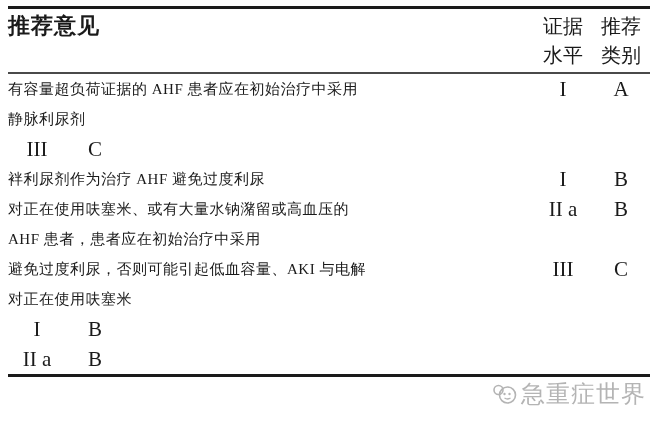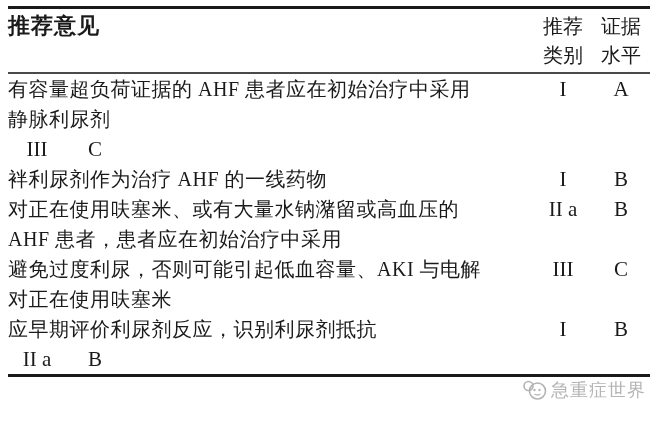--- a/index.html
+++ b/index.html
@@ -33,97 +33,96 @@
     font-size: 20px;
     line-height: 29px;
     white-space: pre-line;
     padding-top: 1px;
   }
 
   .t-body { }
   .t-row { display: flex; align-items: flex-start; }
   .row-text {
     flex: 1;
-    font-size: 20px;
+    font-size: 15px;
     line-height: 30px;
     white-space: pre-line;
     letter-spacing: 0.5px;
   }
   .cell {
     width: 58px;
     text-align: center;
     font-size: 21px;
     line-height: 30px;
   }
 
   .watermark {
     display: flex;
     justify-content: flex-end;
     align-items: center;
     gap: 3px;
     margin-top: 1px;
     padding-right: 4px;
     color: #b4b4b4;
-    font-size: 18px;
+    font-size: 24px;
     letter-spacing: 1px;
   }
   .watermark svg { display: block; }
 </style>
 </head>
 <body>
 
 <div class="page">
 
   <div class="rule-heavy"></div>
 
   <div class="t-header">
     <div class="t-title">推荐意见</div>
+    <div class="col-head">证据
+水平</div>
     <div class="col-head">推荐
 类别</div>
-    <div class="col-head">证据
-水平</div>
   </div>
 
   <div class="rule-light"></div>
 
   <div class="t-body" id="table-rows">
     <div class="t-row">
       <div class="row-text">有容量超负荷证据的 AHF 患者应在初始治疗中采用
 静脉利尿剂</div>
       <div class="cell">I</div>
       <div class="cell">A</div>
     </div>
 
     <div class="t-row">
       <div class="cell">III</div>
       <div class="cell">C</div>
     </div>
 
     <div class="t-row">
-      <div class="row-text">袢利尿剂作为治疗 AHF 的一线药物</div>
+      <div class="row-text">袢利尿剂作为治疗 AHF 避免过度利尿</div>
       <div class="cell">I</div>
       <div class="cell">B</div>
     </div>
 
     <div class="t-row">
       <div class="row-text">对正在使用呋塞米、或有大量水钠潴留或高血压的
 AHF 患者，患者应在初始治疗中采用</div>
       <div class="cell">II a</div>
       <div class="cell">B</div>
     </div>
 
     <div class="t-row">
       <div class="row-text">避免过度利尿，否则可能引起低血容量、AKI 与电解
 对正在使用呋塞米</div>
       <div class="cell">III</div>
       <div class="cell">C</div>
     </div>
 
     <div class="t-row">
-      <div class="row-text">应早期评价利尿剂反应，识别利尿剂抵抗</div>
       <div class="cell">I</div>
       <div class="cell">B</div>
     </div>
 
     <div class="t-row">
       <div class="cell">II a</div>
       <div class="cell">B</div>
     </div>
   </div>
 

